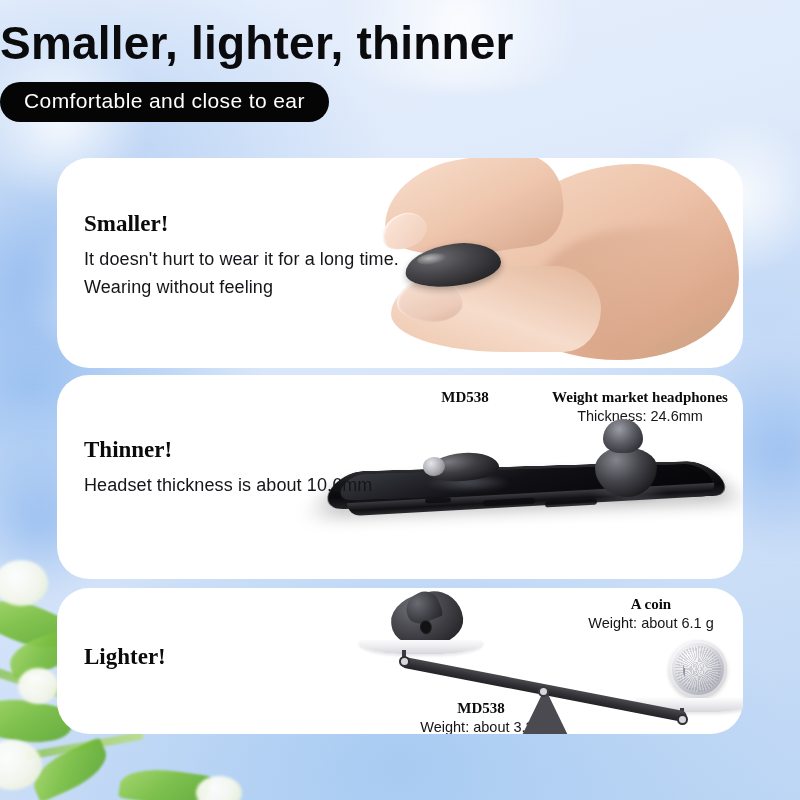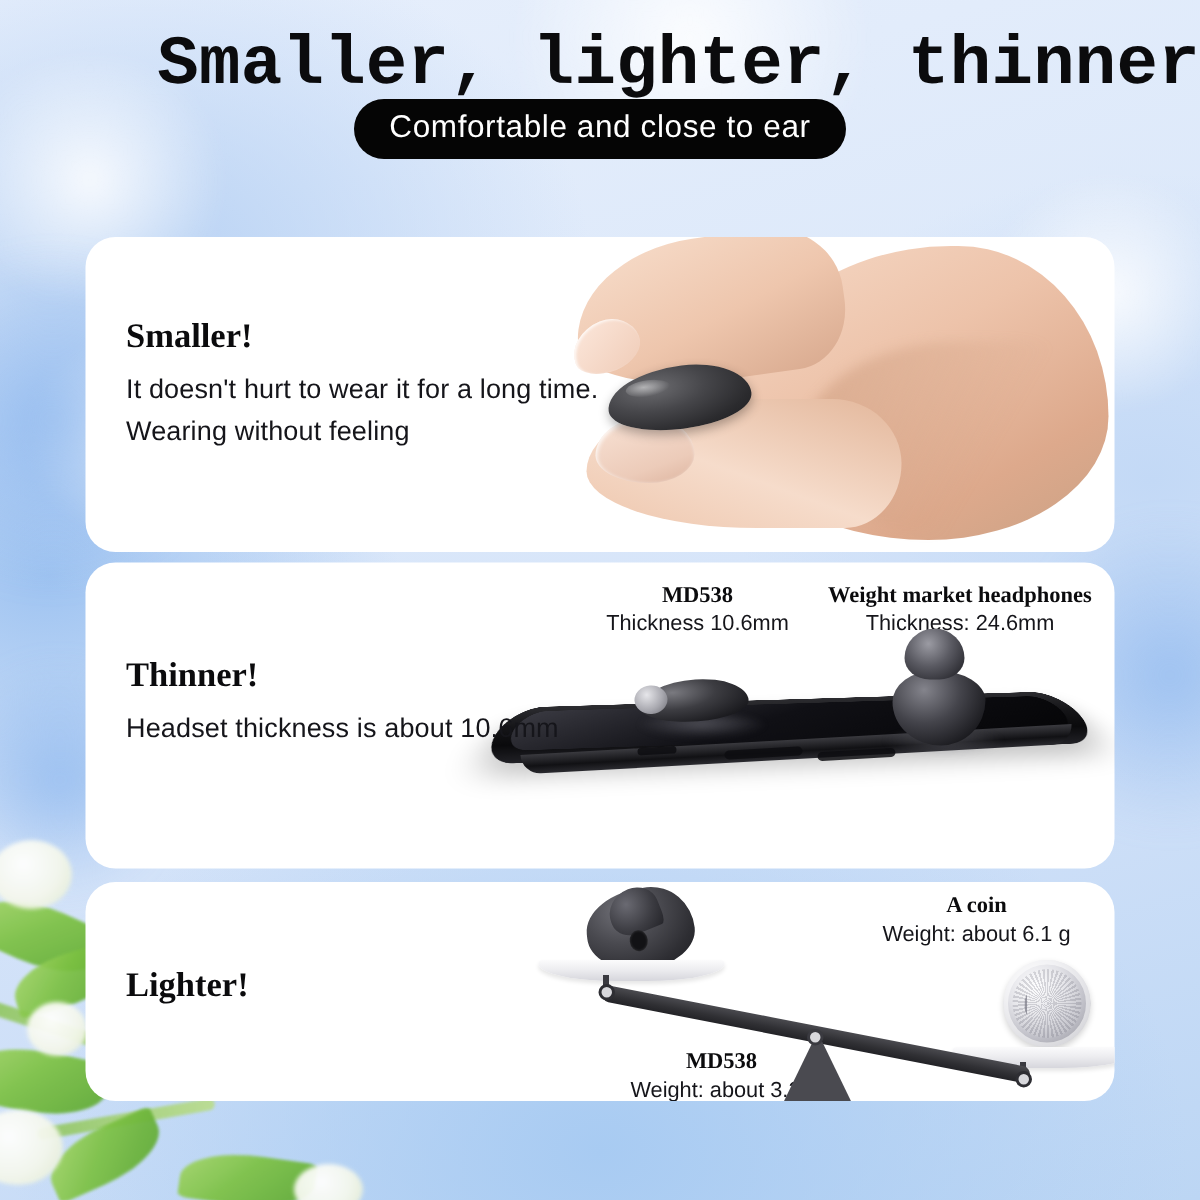--- a/index.html
+++ b/index.html
@@ -58,45 +58,45 @@
   .blossom {
     position:absolute; border-radius:50%;
     background:radial-gradient(circle at 40% 35%, #ffffff 0%, #f4f7ec 55%, #dfe9cf 100%);
     filter:blur(1.4px);
     opacity:.95;
   }
 
   
   #header { position:absolute; left:0; top:0; width:800px; z-index:5; }
   .title {
-    font-family:Liberation Mono, monospace;
+    font-family:Liberation Sans, sans-serif;
     font-weight:bold;
     font-size:46px;
     line-height:1;
     color:#0b0b0d;
-    text-align:right;
+    text-align:left;
     margin-top:20px;
     letter-spacing:.2px;
   }
-  .badge-wrap { display:flex; justify-content:center; margin-top:0; }
+  .badge-wrap { display:flex; justify-content:flex-start; margin-top:16px; }
   .badge {
     background:#050505;
     color:#ffffff;
     font-size:21px;
     letter-spacing:.4px;
     padding:7px 24px 9px;
     border-radius:22px;
     white-space:nowrap;
   }
 
   
   .card {
     position:absolute;
     background:#ffffff;
-    border-radius:20px;
+    border-radius:32px;
     z-index:4;
     overflow:hidden;
   }
   #card-smaller { left:57px; top:158px;  width:686px; height:210px; }
   #card-thinner { left:57px; top:375px;  width:686px; height:204px; }
   #card-lighter { left:57px; top:588px;  width:686px; height:146px; }
 
   .card-text { position:absolute; left:27px; }
   .card-head {
     font-family:"Liberation Serif", serif;
@@ -367,21 +367,20 @@
     <div class="card-head">Smaller!</div>
     <div class="card-line">It doesn't hurt to wear it for a long time.</div>
     <div class="card-line">Wearing without feeling</div>
   </div>
 </div>
 
 <div class="card" id="card-thinner">
   <div class="phone-art">
     <div class="lbl-col" style="left:78px;top:14px;width:160px;">
       <div class="lbl-name">MD538</div>
-      <div class="lbl-val">Thickness 10.6mm</div>
     </div>
     <div class="lbl-col" style="left:218px;top:14px;width:230px;">
       <div class="lbl-name">Weight market headphones</div>
       <div class="lbl-val">Thickness: 24.6mm</div>
     </div>
 
     <div class="phone-body">
       <div class="phone-screen"></div>
     </div>
     <div class="phone-side"></div>

